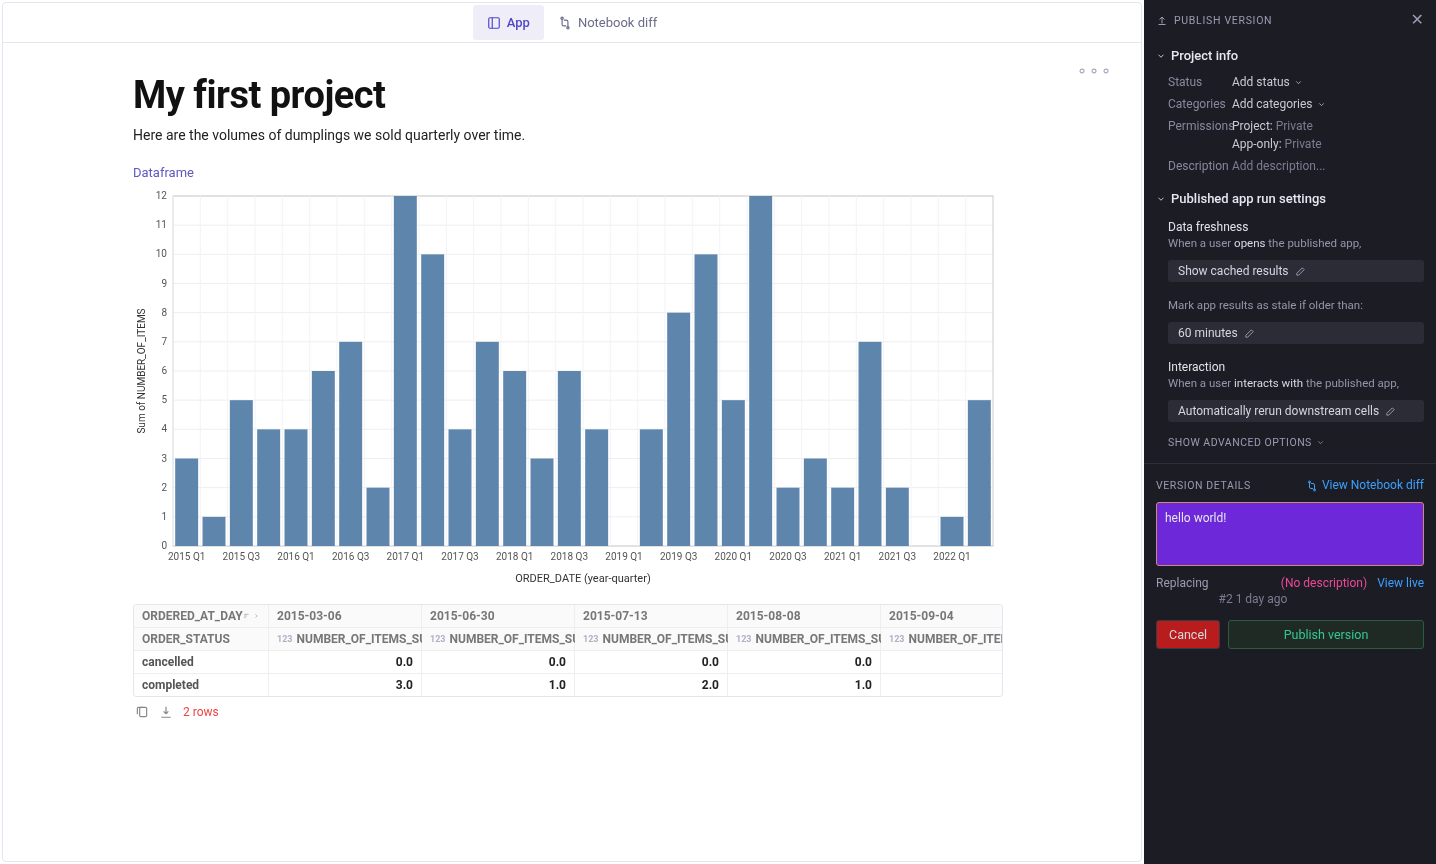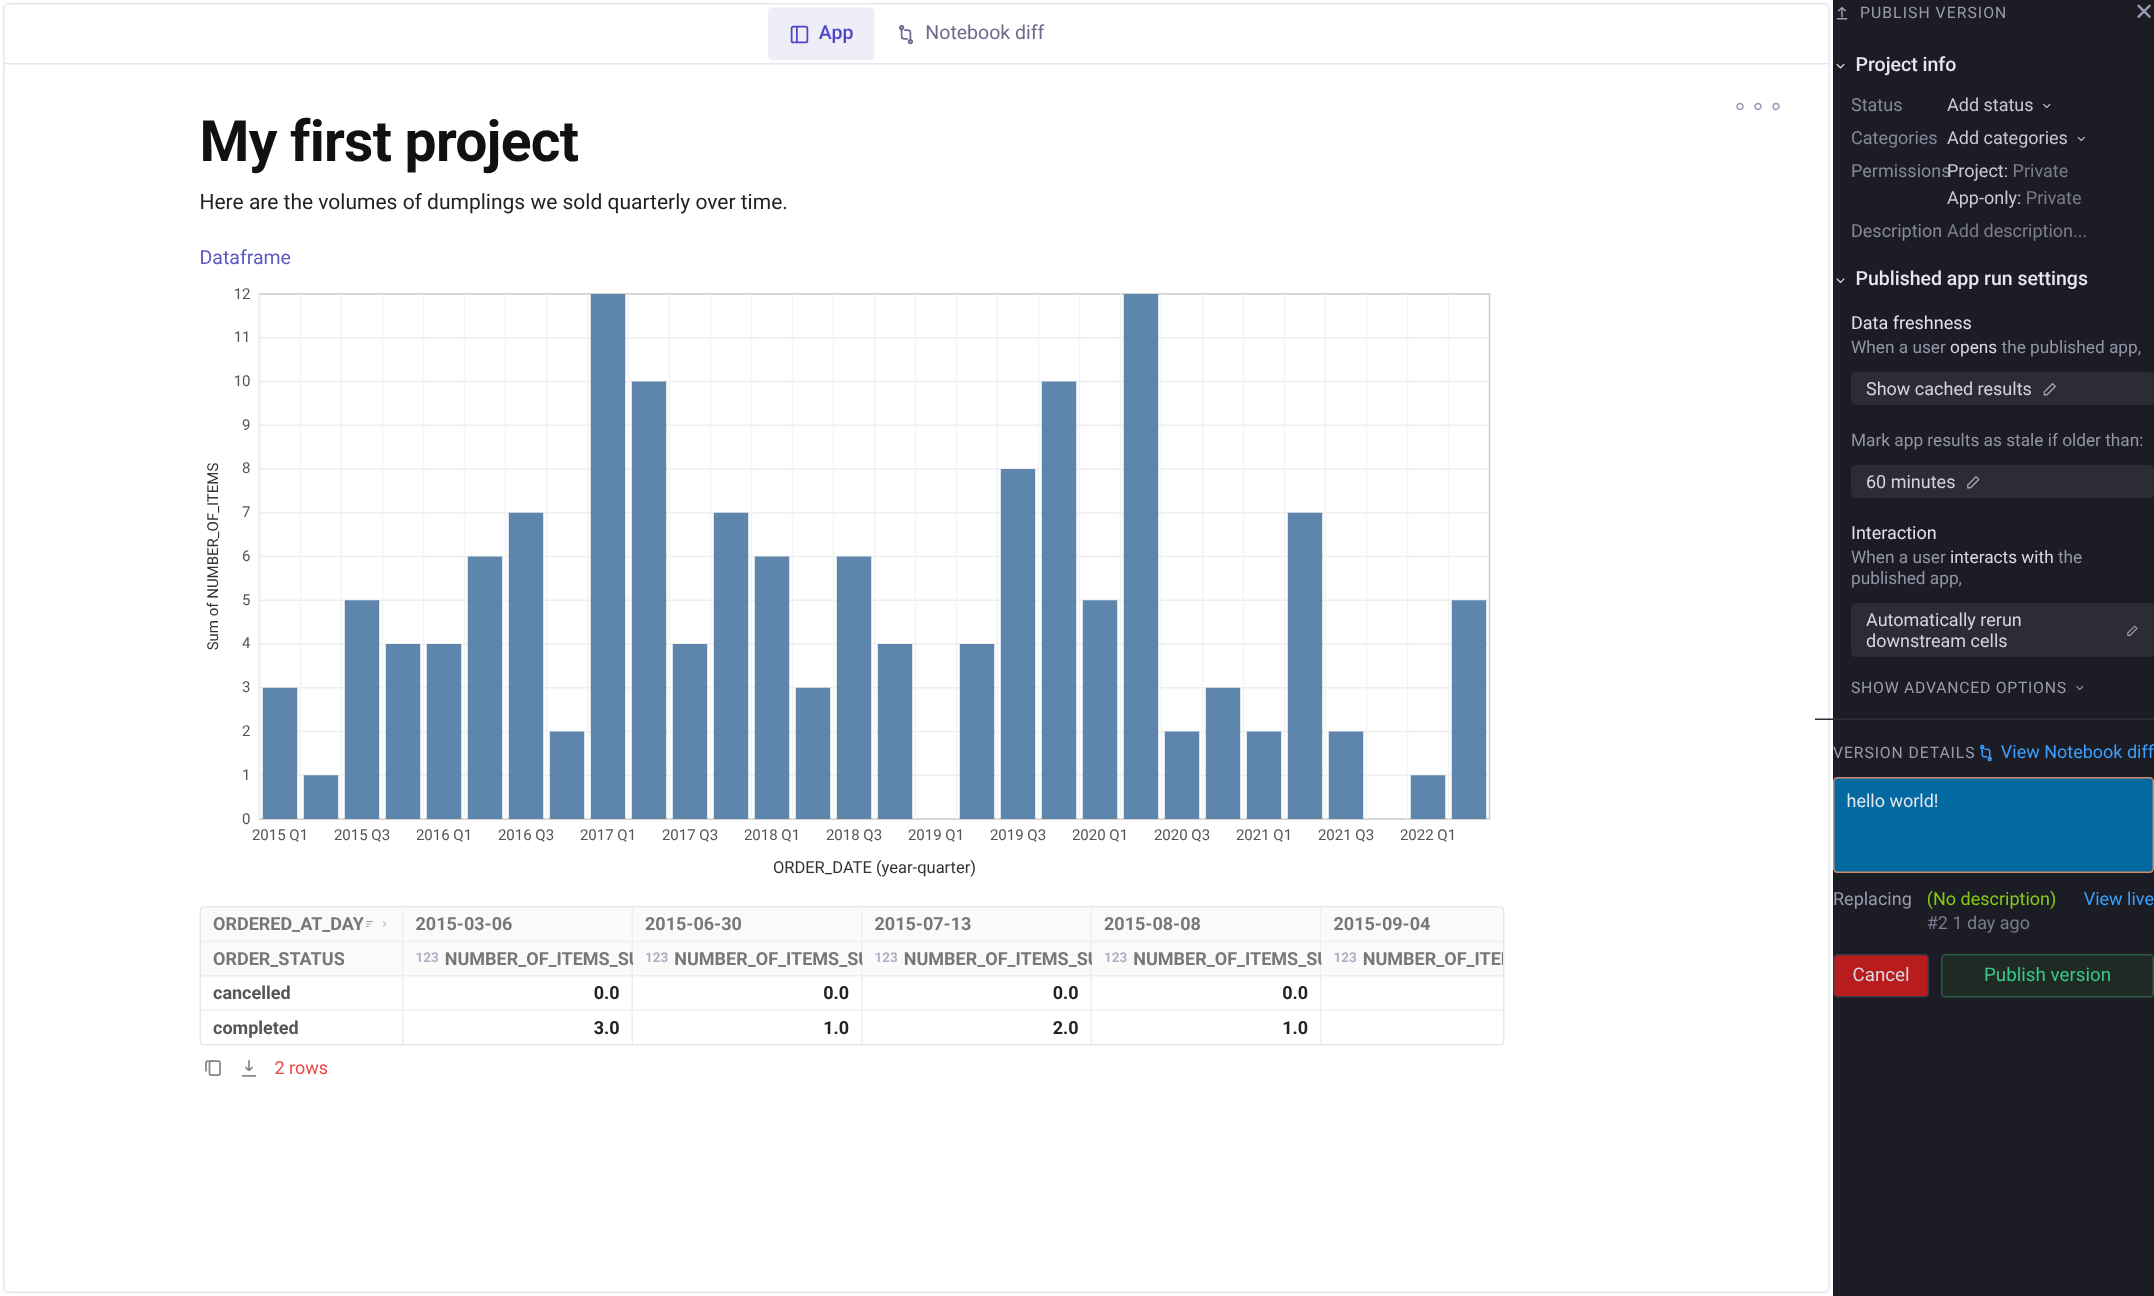--- a/index.html
+++ b/index.html
@@ -54,22 +54,22 @@
   .dt-cell.col { width: 153px; flex: none; }
   .dt-cell.hdr { color: #777; background: #fafafb; }
   .dt-cell.hdr .tag { font-size: 9px; color: #b0b0c5; margin-right: 4px; }
   .dt-cell.num { justify-content: flex-end; color: #222; }
   .dt-cell.first.hdr svg { width:12px; height:12px; margin-left:auto; stroke:#888; }
   .table-footer { display:flex; justify-content:flex-start; align-items:center; gap:10px; padding:8px 2px; color:#ef4444; font-size:12px; }
   .table-footer svg { width:14px; height:14px; stroke:#888; }
 
   
   .sidebar {
-    width: 214px; flex: none; background: #1c1d24; color: #c8c9d2; font-size: 12px;
-    display: flex; flex-direction: column; 
+    width: 292px; flex: none; background: #1c1d24; color: #c8c9d2; font-size: 12px;
+    display: flex; flex-direction: column; padding: 12px;
   }
   .sb-top { display:flex; align-items:center; justify-content:space-between; margin-bottom:14px; }
   .sb-top .title { font-size: 10.5px; letter-spacing: 0.7px; color: #9a9bb0; display:flex; align-items:center; gap:6px; }
   .sb-close { color:#9a9bb0; cursor:pointer; font-size:16px; line-height:1; }
   .sb-section-head { display:flex; align-items:center; gap:5px; font-size:13px; color:#e6e7f0; font-weight:500; margin: 6px 0 8px 0; cursor:pointer; }
   .sb-section-head svg { width:10px; height:10px; }
   .sb-kv { display:flex; font-size:12px; margin: 4px 0 4px 12px; }
   .sb-kv .k { width: 64px; color:#87889c; }
   .sb-kv .v { color:#c8c9d2; display:flex; align-items:center; gap:4px; flex-wrap:wrap; }
   .sb-kv .muted { color:#7b7c90; }
@@ -85,27 +85,27 @@
   }
   .pill svg { width:11px; height:11px; stroke:#a0a1b5; }
   .adv { color:#9a9bb0; font-size:10.5px; letter-spacing:0.5px; margin:4px 0 0 12px; display:flex; align-items:center; gap:4px; cursor:pointer; }
 
   .sb-sep { height:1px; background:#2e2f3a; margin: 14px -12px; }
   .sb-row-between { display:flex; justify-content:space-between; align-items:center; }
   .sb-vdet { font-size:10.5px; letter-spacing:0.6px; color:#9a9bb0; }
   .sb-link { color:#3aa0ff; font-size:12px; display:flex; align-items:flex-end; gap:4px; cursor:pointer; }
   .desc-input {
     margin-top:10px;
-    border:1px solid #d08a6f; background:#0369a1; border-radius:3px;
+    border:1px solid #d08a6f; background:#6d28d9; border-radius:3px;
     padding:8px 8px 26px 8px; color:#e5e6ef; font-size:12px; font-family:inherit;
     width:100%; resize:none; outline:none;
   }
   .replacing { display:flex; align-items:flex-start; margin-top:10px; font-size:12px; color:#9a9bb0; gap:10px; }
   .replacing .info { flex:1; }
-  .replacing .info .d1 { color:#84cc16; }
+  .replacing .info .d1 { color:#ec4899;text-align:right; }
   .replacing .info .d2 { color:#7b7c90; margin-top:2px; }
   .view-live { color:#3aa0ff; cursor:pointer; }
   .sb-buttons { display:flex; gap:8px; margin-top:14px; }
   .btn {
     flex:none; padding:6px 12px; border-radius:3px; font-size:12.5px; cursor:pointer;
     border:1px solid #3a3b47; background:#b91c1c; color:#d8d9e4;
   }
   .btn.primary {
     flex:1; text-align:center; color:#36c98f; border-color:#2d5a45; background:#1f2a25;
   }

